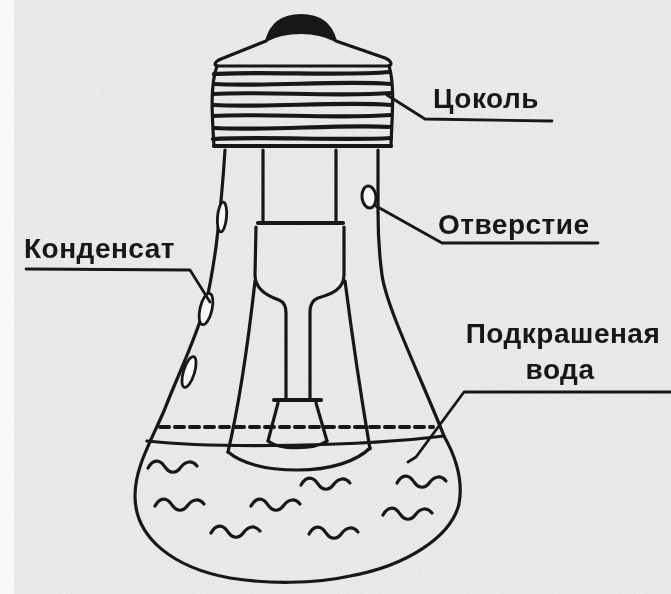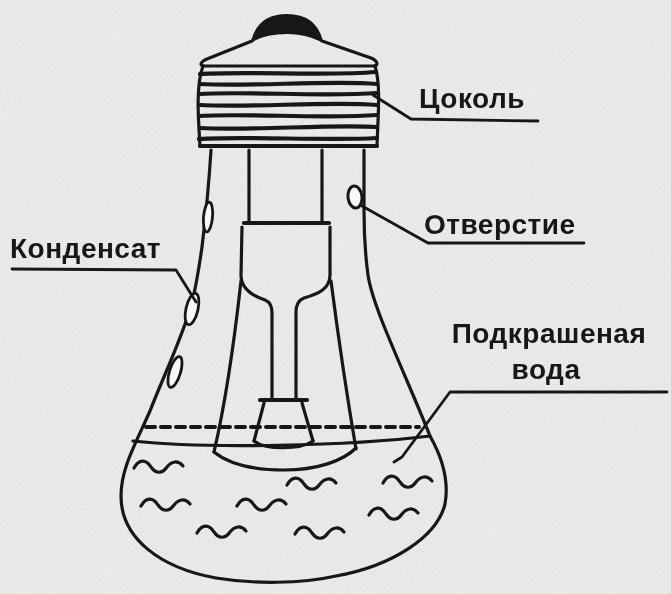--- a/index.html
+++ b/index.html
@@ -8,20 +8,21 @@
     width: 671px;
     height: 594px;
     background: #f8f8f6;
     overflow: hidden;
     font-family: "Liberation Sans", sans-serif;
   }
   .stage {
     position: relative;
     width: 575px;
     height: 594px;
+    padding-left: 14px;
   }
   svg { display: block; }
   .ink {
     fill: none;
     stroke: #171717;
     stroke-width: 3.2;
     stroke-linecap: round;
     stroke-linejoin: round;
   }
   .ink-thick { stroke-width: 4.2; }

